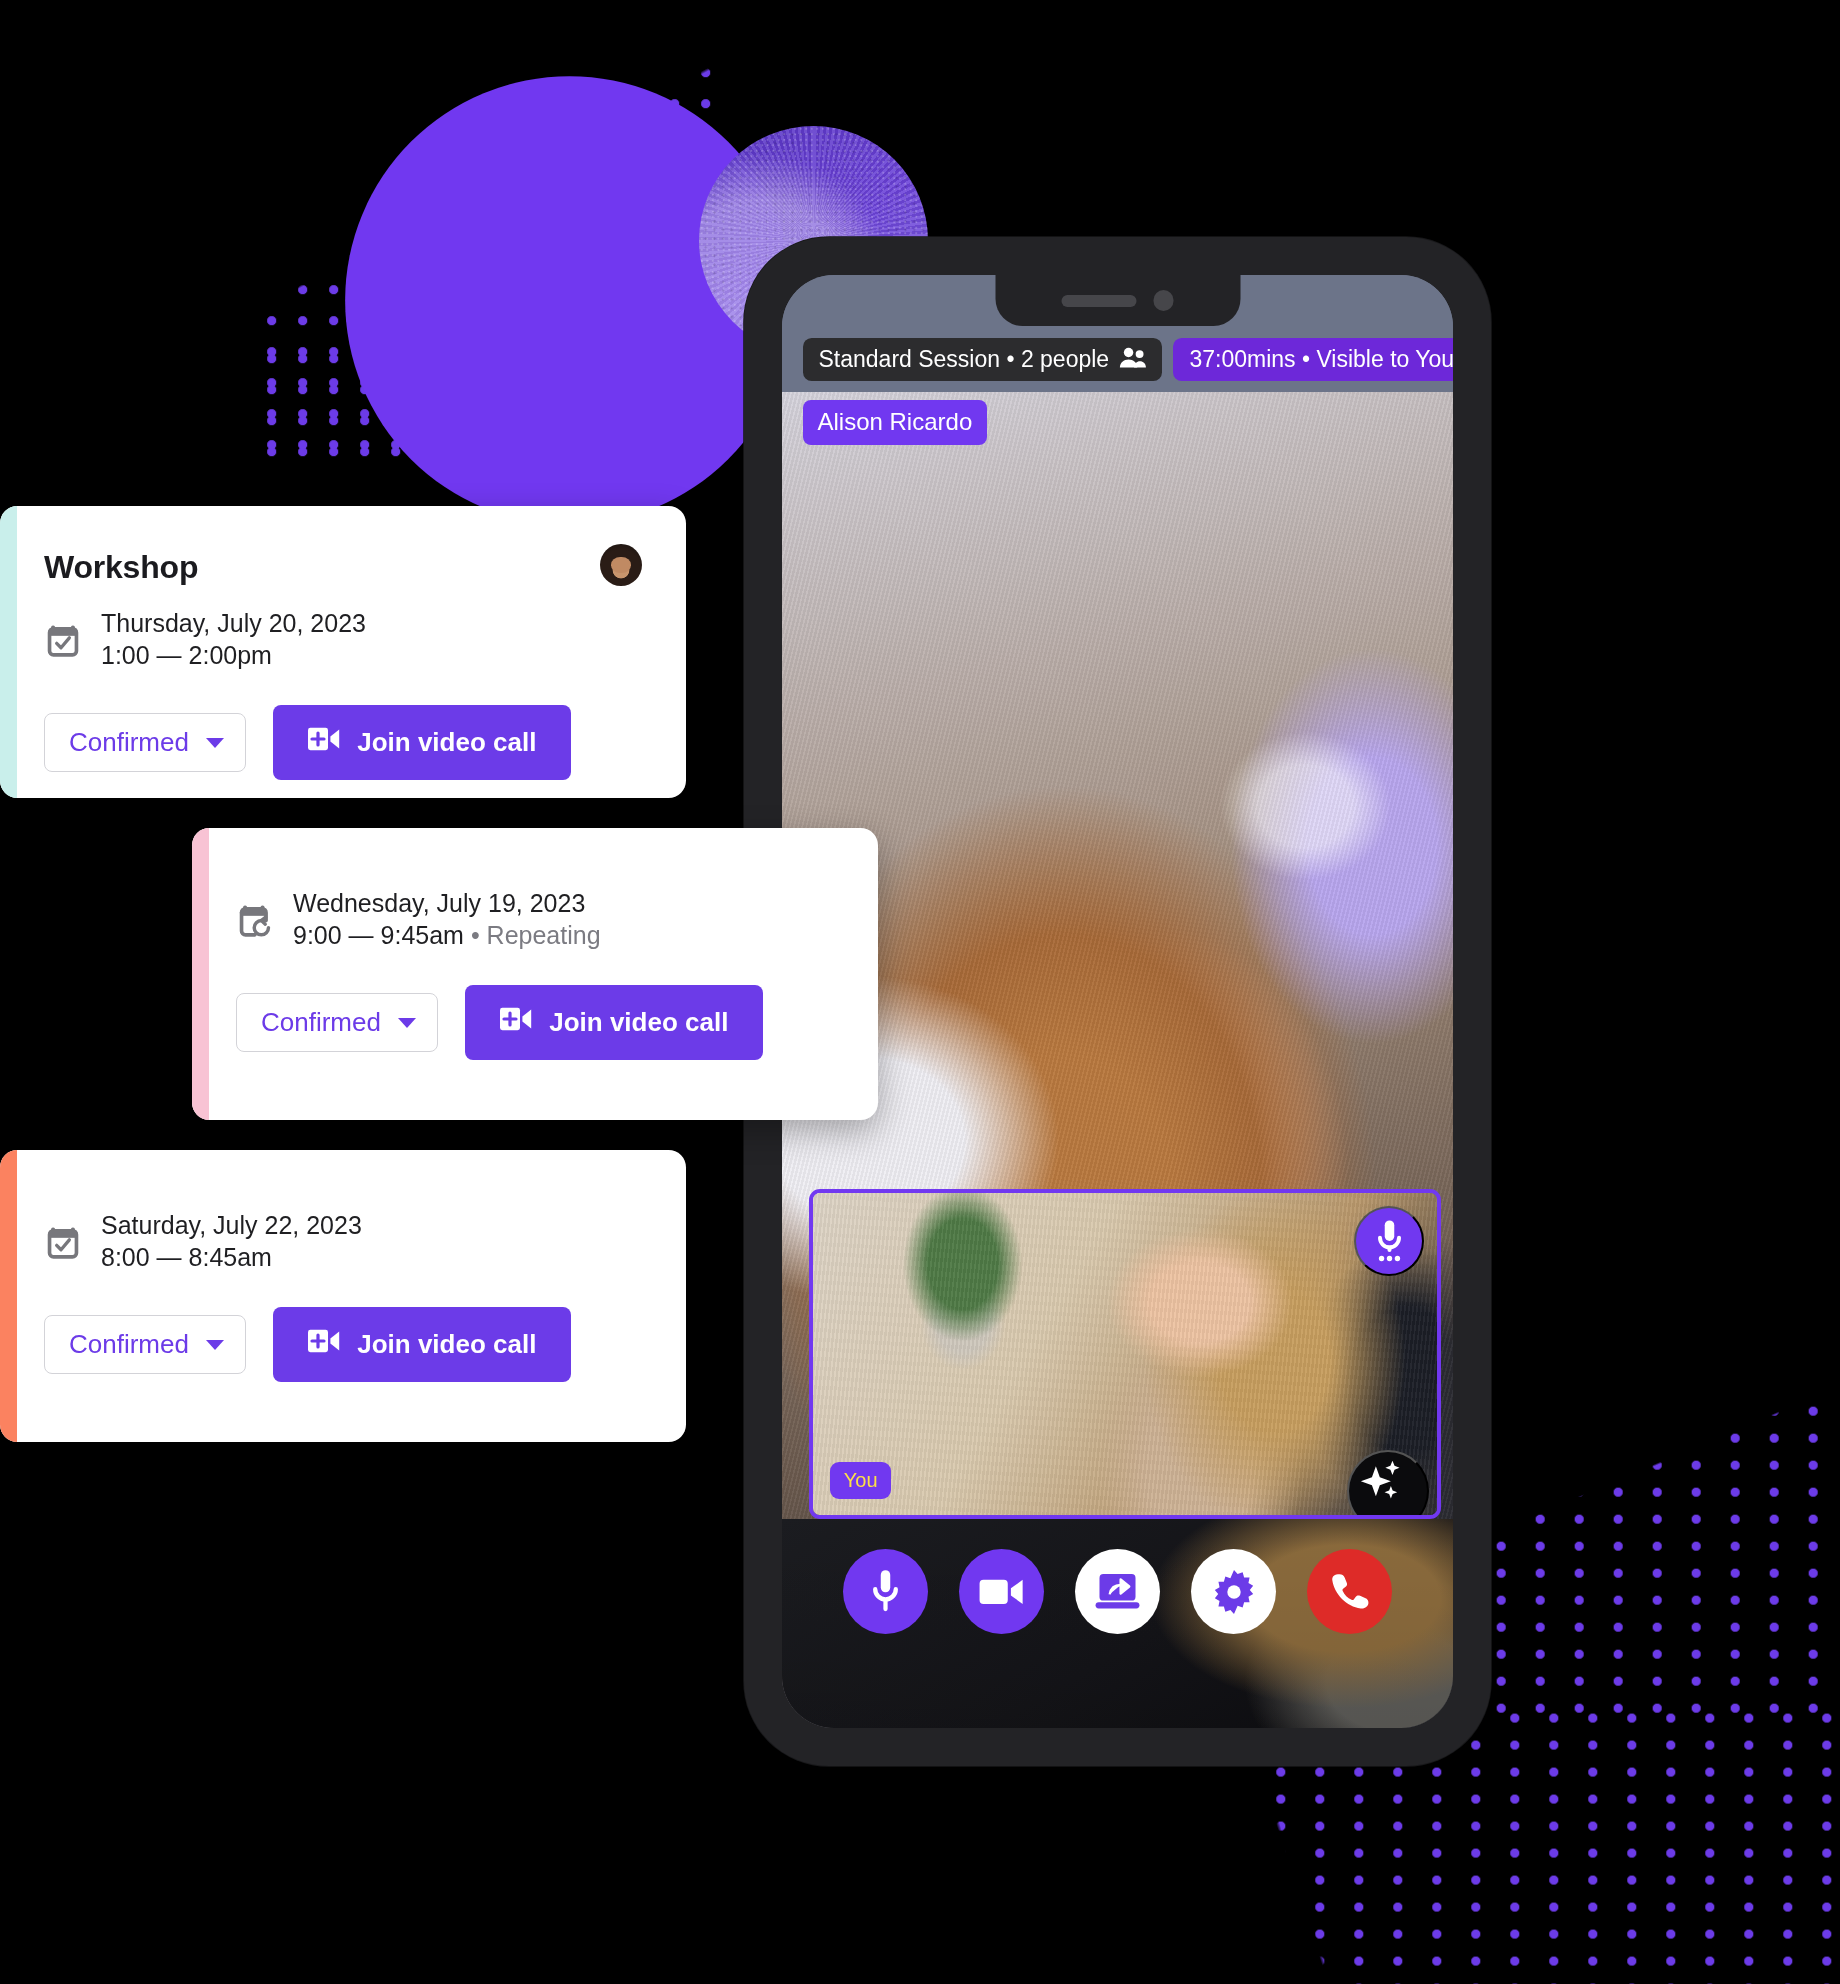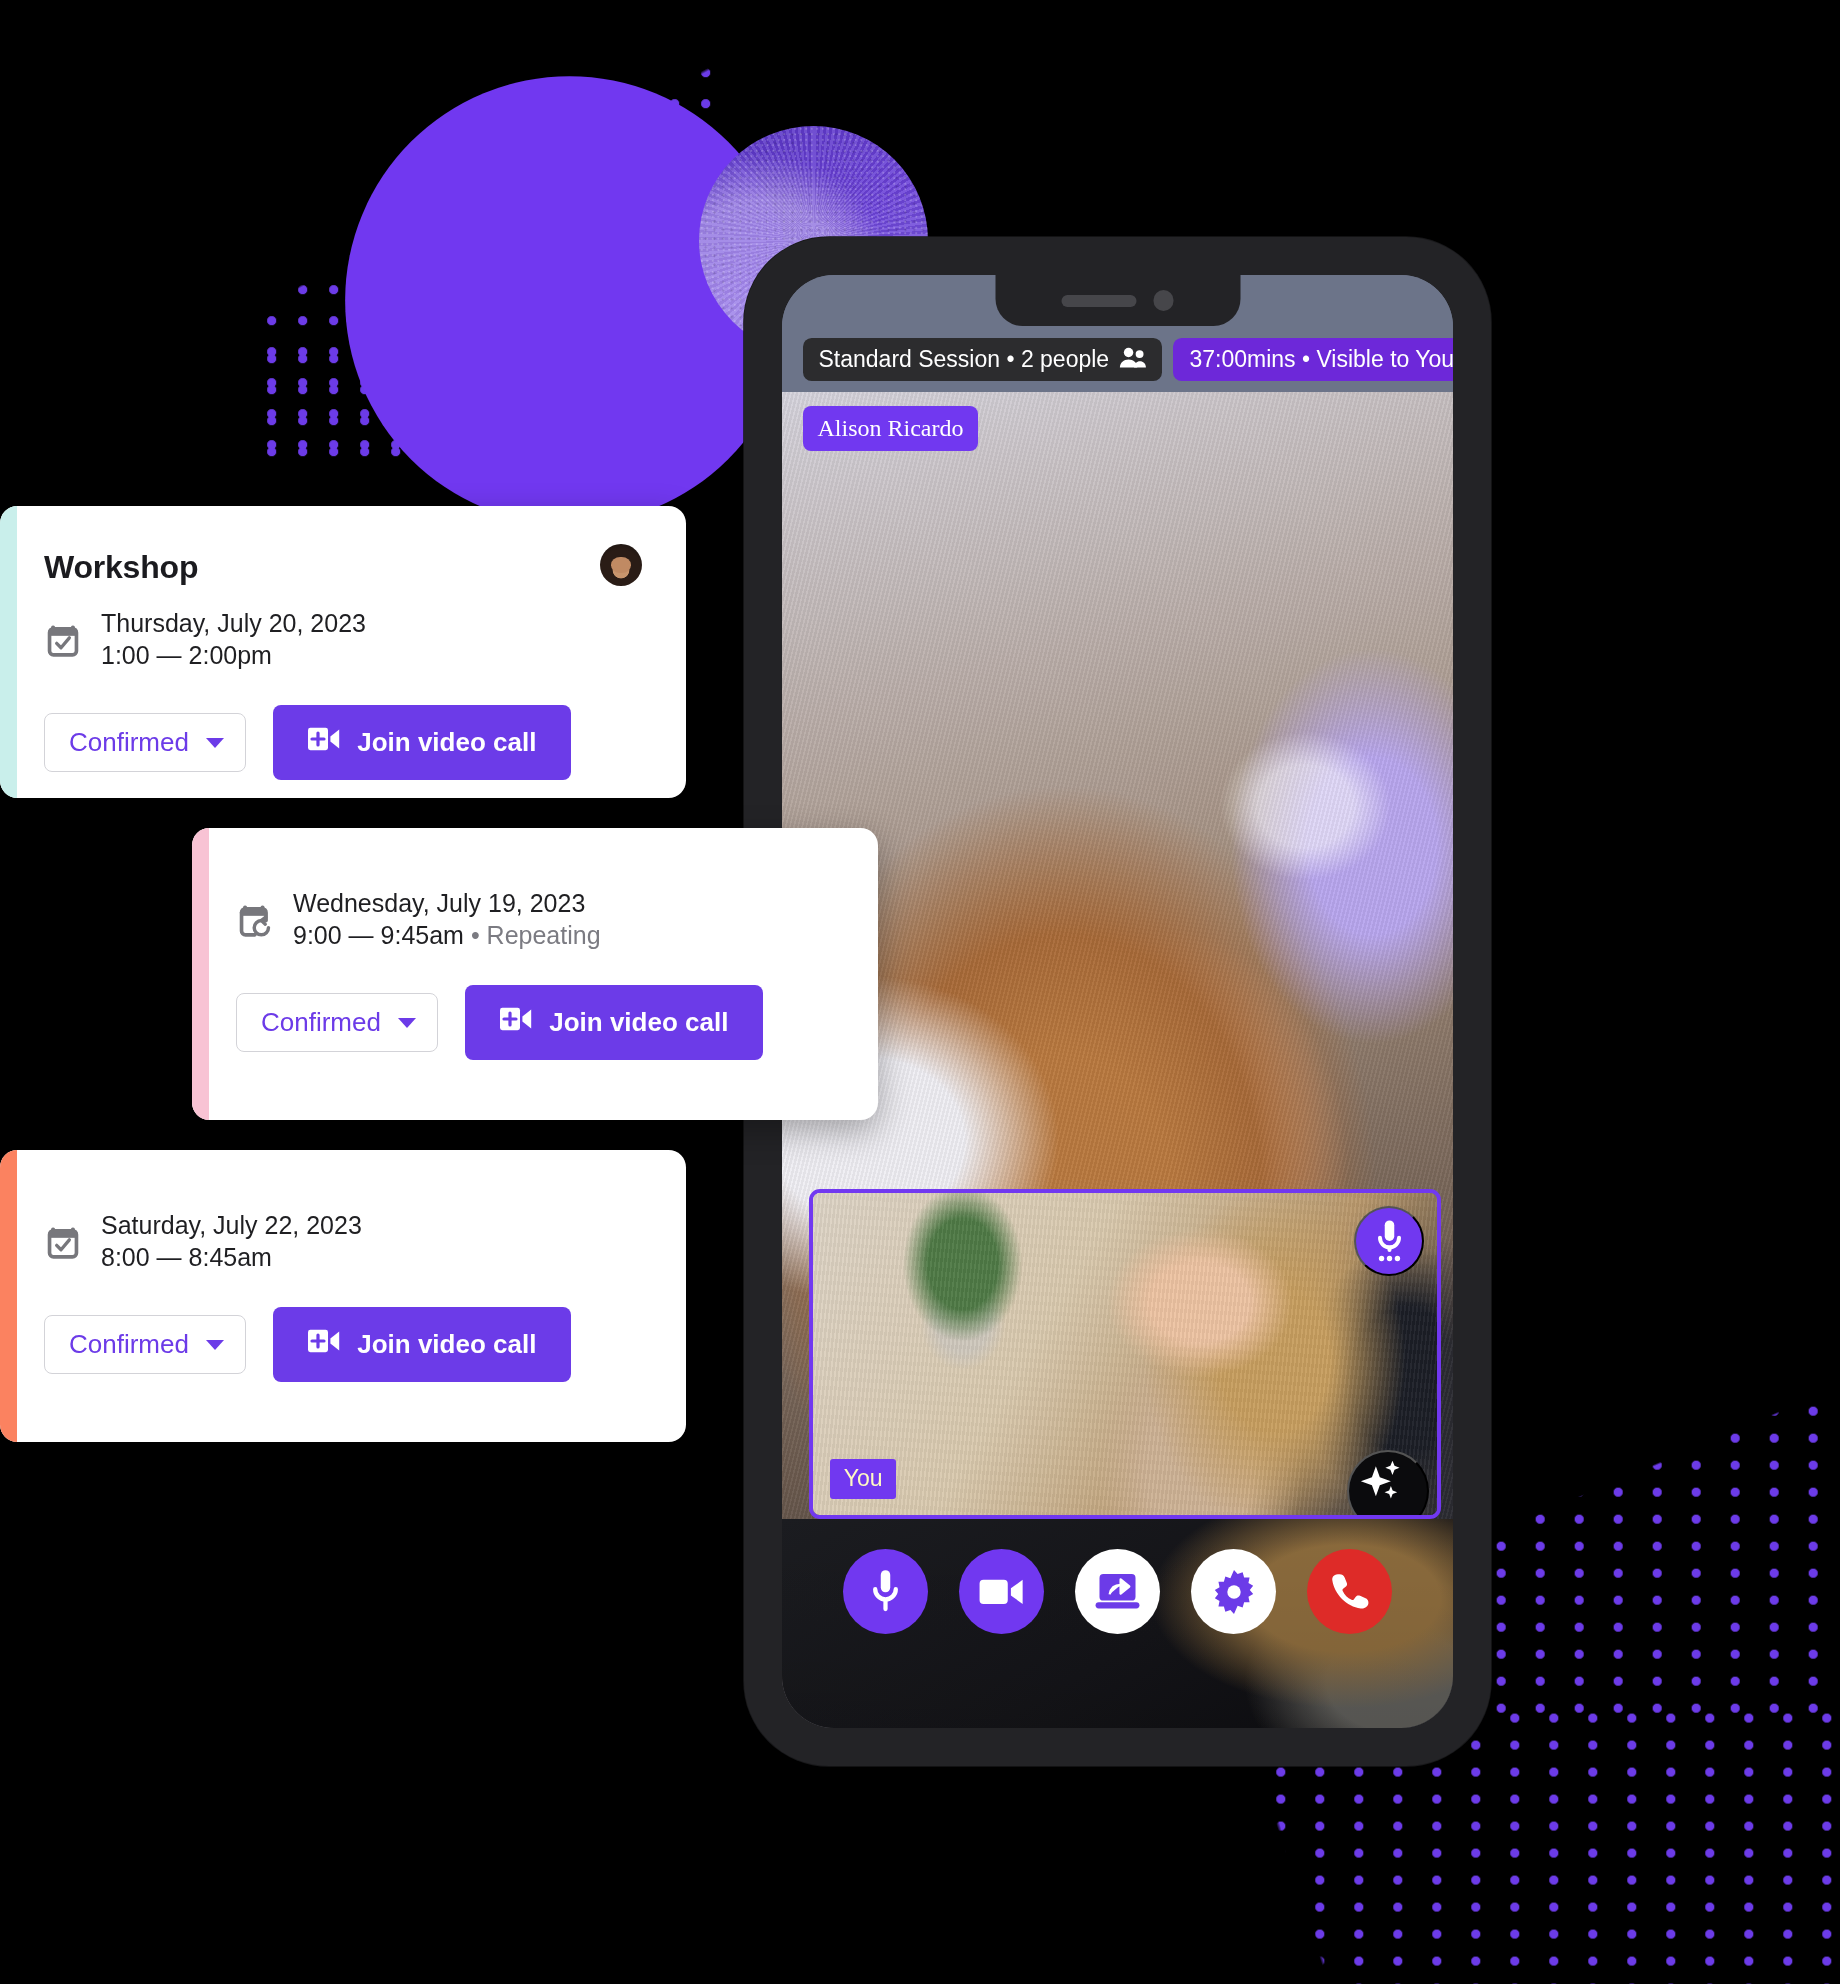--- a/index.html
+++ b/index.html
@@ -139,26 +139,25 @@
       radial-gradient(ellipse 411px 537px at 42% 60%, #b9793f 0 26%, #a86a38 48%, rgba(168,106,56,0) 76%),
       radial-gradient(ellipse 261px 340px at 57% 58%, #e8b394 0 34%, rgba(232,179,148,0) 70%),
       radial-gradient(ellipse 221px 237px at 92% 78%, #2b2b31 0 45%, rgba(43,43,49,0) 85%),
       linear-gradient(165deg, #d6d4dd 0%, #a08b7a 42%, #6b5a4e 72%, #2a2a2f 100%);
   }
   .video-main-img::after{
     content:"";position:absolute;inset:0;
     background-image: repeating-linear-gradient(104deg, rgba(255,255,255,0.045) 0 1.6px, rgba(0,0,0,0.05) 1.6px 4px);
   }
   .name-tag {
-    position: absolute; left: 20.5px; top: 14px;
+    position: absolute; left: 20.5px; top: 8px;
     background: #7138F0; color: #fff;
     font-size: 24px; line-height: 1;
     padding: 10.3px 15px; border-radius: 8px;
     z-index: 4;
-    font-family: Liberation Serif, serif;
   }
 
   
   .pip {
     position: absolute; left: 27px; bottom: 209px;
     width: 632px; height: 330px;
     border: 4px solid #7138F0;
     border-radius: 11px;
     overflow: hidden;
     z-index: 6;
@@ -173,23 +172,23 @@
       radial-gradient(ellipse 126px 174px at 62% 86%, #cdb295 0 42%, rgba(205,178,149,0) 82%),
       radial-gradient(ellipse 119px 158px at 95% 58%, #1b1e26 0 46%, rgba(27,30,38,0) 86%),
       linear-gradient(120deg, #ddd4c6 0%, #d9c9ae 38%, #b9986c 68%, #2b2b31 100%);
   }
   .pip-img::after{
     content:"";position:absolute;inset:0;
     background-image: repeating-linear-gradient(96deg, rgba(255,255,255,0.05) 0 1.6px, rgba(0,0,0,0.05) 1.6px 4px);
   }
   .you-tag {
     position: absolute; left: 17.4px; bottom: 16px;
-    background: #7138F0; color: #fef9c3;
-    font-size: 23px; line-height: 1;
-    padding: 8.7px 13.4px; border-radius: 3px;
+    background: #7138F0; color: #fde047;
+    font-size: 20px; line-height: 1;
+    padding: 8.7px 13.4px; border-radius: 9px;
     z-index: 3;
   }
   .pip-mic {
     position: absolute; right: 12.6px; top: 12.6px;
     width: 70px; height: 70px; border-radius: 50%;
     background: #7138F0;
     display: flex; align-items: center; justify-content: center;
     z-index: 3;
   }
   .pip-fx {

